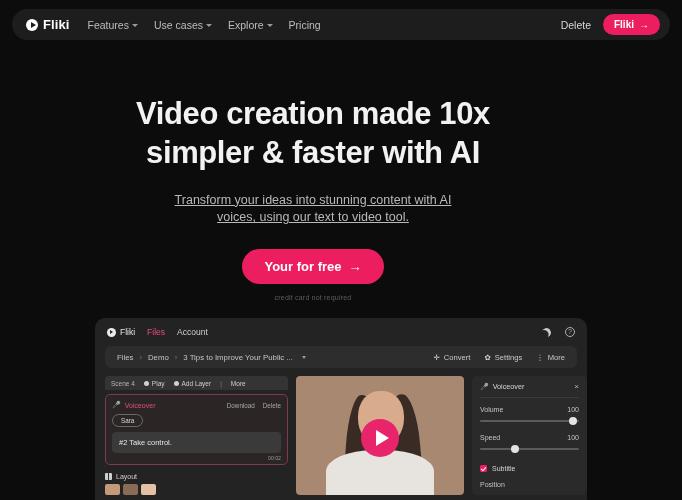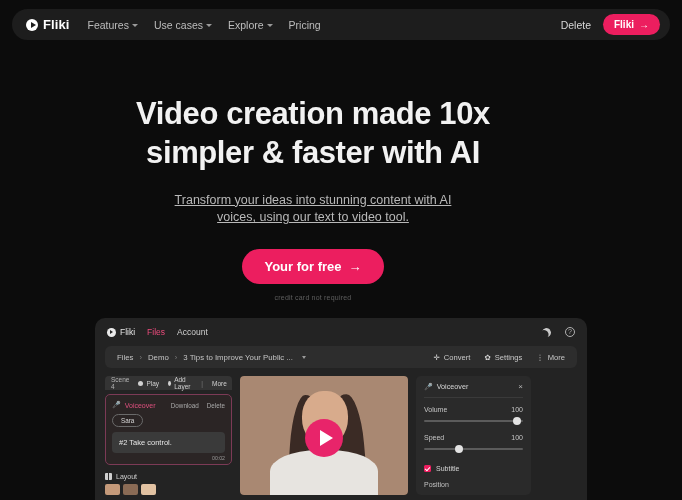--- a/index.html
+++ b/index.html
@@ -118,21 +118,21 @@
   .bread-right { margin-left: auto; display: flex; align-items: center; gap: 14px; }
   .bread-act {
     color: #c9c9c9; font-size: 7.6px; display: flex; align-items: center; gap: 4px;
     cursor: pointer; white-space: nowrap;
   }
   .ic { color: #d2d2d2; font-size: 7.5px; }
 
   .app-body { display: flex; gap: 8px; padding: 8px 10px 0 10px; }
 
   
-  .panel-left { width: 127px; flex: 0 0 auto; }
+  .panel-left { width: 183px; flex: 0 0 auto; }
   .scene-bar {
     height: 14px; background: #343434; border-radius: 4px 4px 0 0;
     display: flex; align-items: center; gap: 9px; padding: 0 6px;
   }
   .scene-label { color: #b4b4b4; font-size: 6.5px; }
   .scene-act { color: #d0d0d0; font-size: 6.5px; display: flex; align-items: center; gap: 3px; cursor: pointer; }
   .dot-ic { width: 5px; height: 5px; border-radius: 50%; background: #d0d0d0; }
   .vbar { color: #7a7a7a; font-size: 6.5px; }
 
   .vo-card {

